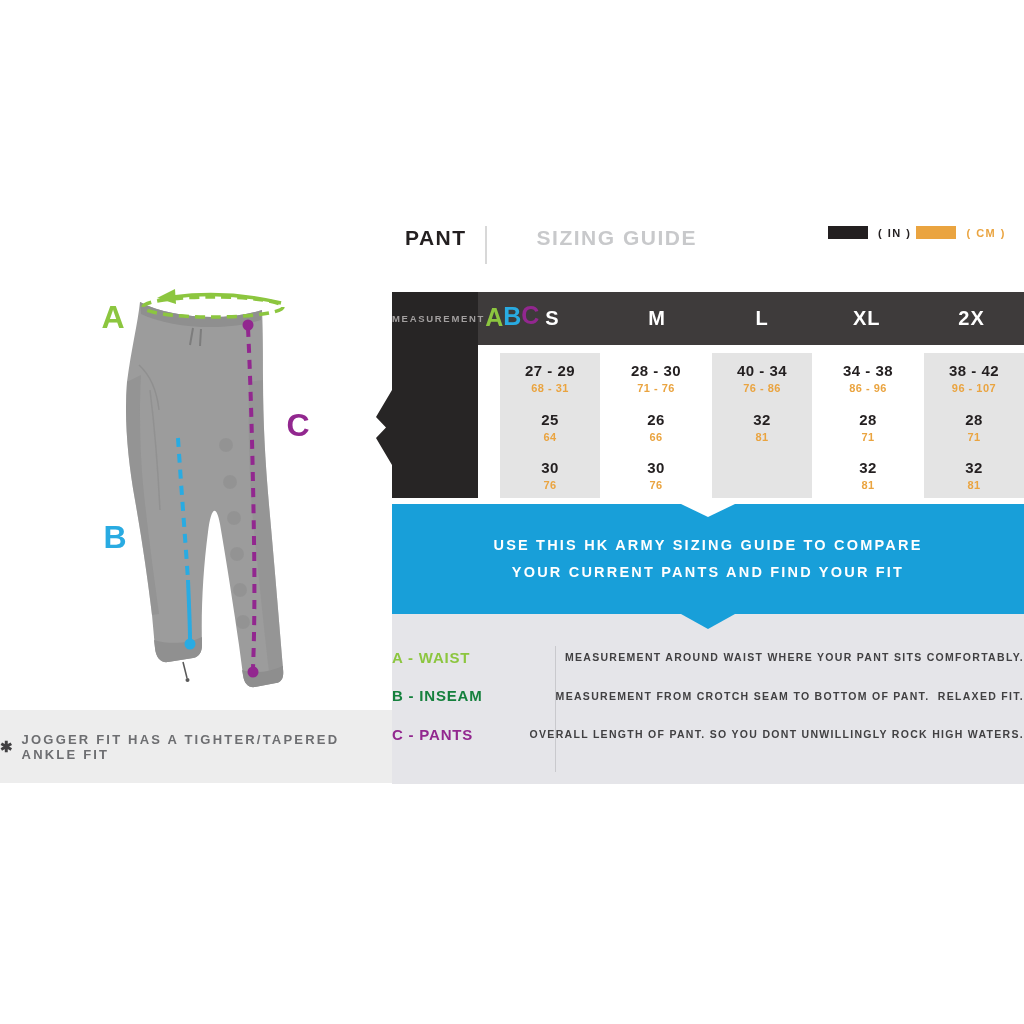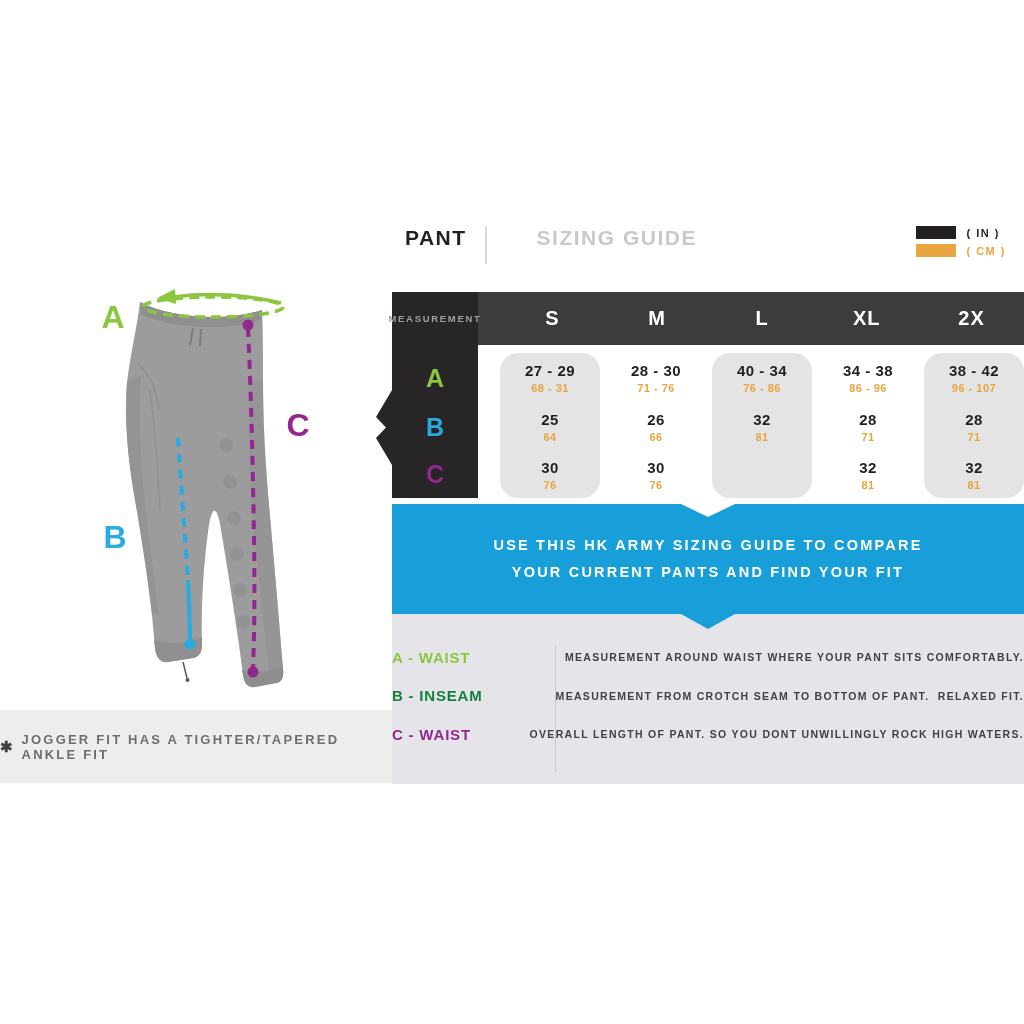--- a/index.html
+++ b/index.html
@@ -15,48 +15,48 @@
   .note-star{font-size:15px;font-weight:bold;color:#414042;margin-right:9px;}
   .note-text{font-size:13px;font-weight:bold;color:#6d6e71;letter-spacing:2.2px;}
 
   
   .right-panel{position:absolute;left:392px;top:226px;width:632px;}
 
   .panel-header{display:flex;align-items:flex-start;height:66px;padding-left:13px;}
   .ph-title{font-size:21px;font-weight:bold;color:#231f20;letter-spacing:1.5px;}
   .ph-divider{width:2px;height:38px;background:#d8d8d8;margin:0 18px;}
   .ph-subtitle{font-size:21px;font-weight:bold;color:#c8c9cb;letter-spacing:1.5px;margin-left:32px;}
-  .unit-legend{margin-left:auto;margin-right:18px;display:flex;flex-direction:column;gap:5px;}
+  .unit-legend{margin-left:auto;margin-right:18px;display:flex;flex-direction:row;gap:5px;}
   .unit-row{display:flex;align-items:center;gap:10px;}
   .unit-swatch{width:40px;height:13px;}
   .unit-swatch.in{background:#231f20;}
   .unit-swatch.cm{background:#eaa440;}
   .unit-label{font-size:11px;font-weight:bold;letter-spacing:1.5px;}
   .unit-label.in{color:#231f20;}
   .unit-label.cm{color:#eaa440;}
 
   
   .sizetable{display:flex;position:relative;}
-  .mcol{position:relative;width:86px;background:#272525;display:flex;flex-direction:column;}
+  .mcol{position:relative;width:86px;background:#272525;display:flex;flex-direction:row;}
   .mcol-head{height:53px;display:flex;align-items:center;justify-content:center;
              font-size:9.5px;font-weight:bold;color:#a29f9f;letter-spacing:1.7px;}
   .mcol-gap{height:8px;}
   .mcol-letter{display:flex;align-items:center;justify-content:center;
                font-size:25px;font-weight:bold;}
   .mcol-letter.ra{height:50px;color:#8cc63f;}
   .mcol-letter.rb{height:48px;color:#29abe2;}
   .mcol-letter.rc{height:47px;color:#92278f;}
   .mcol-notch{position:absolute;left:-16px;top:98px;}
 
   .cols{flex:1;display:flex;flex-direction:column;}
   .cols-head{display:flex;background:#3e3b3b;height:53px;padding-left:22px;}
   .size-label{flex:1;display:flex;align-items:center;justify-content:center;
               font-size:20px;font-weight:bold;color:#fff;letter-spacing:1px;}
   .cols-body{display:flex;padding-left:22px;margin-top:8px;}
-  .col{flex:1;margin:0 3px;border-radius:18px;}
+  .col{flex:1;margin:0 3px;}
   .col:first-child{margin-left:0;}
   .col:last-child{margin-right:0;}
   .col.stripe{background:#e4e4e4;}
   .cell{display:flex;flex-direction:column;align-items:center;justify-content:center;}
   .cell.ra{height:50px;}
   .cell.rb{height:48px;}
   .cell.rc{height:47px;}
   .cell .in{font-size:15px;font-weight:bold;color:#231f20;letter-spacing:.5px;}
   .cell .cm{font-size:11px;font-weight:bold;color:#eaa440;letter-spacing:.5px;margin-top:3px;}
 
@@ -286,19 +286,19 @@
       <div class="legend-sep"></div>
       <div class="legend-row">
         <div class="legend-label la">A - WAIST</div>
         <div class="legend-desc">MEASUREMENT AROUND WAIST WHERE YOUR PANT SITS COMFORTABLY.</div>
       </div>
       <div class="legend-row">
         <div class="legend-label lb">B - INSEAM</div>
         <div class="legend-desc">MEASUREMENT FROM CROTCH SEAM TO BOTTOM OF PANT.  RELAXED FIT.</div>
       </div>
       <div class="legend-row">
-        <div class="legend-label lc">C - WAIST</div>
+        <div class="legend-label lc">C - PANTS</div>
         <div class="legend-desc">OVERALL LENGTH OF PANT. SO YOU DONT UNWILLINGLY ROCK HIGH WATERS.</div>
       </div>
     </div>
 
   </div>
 </div>
 
 </body></html>

